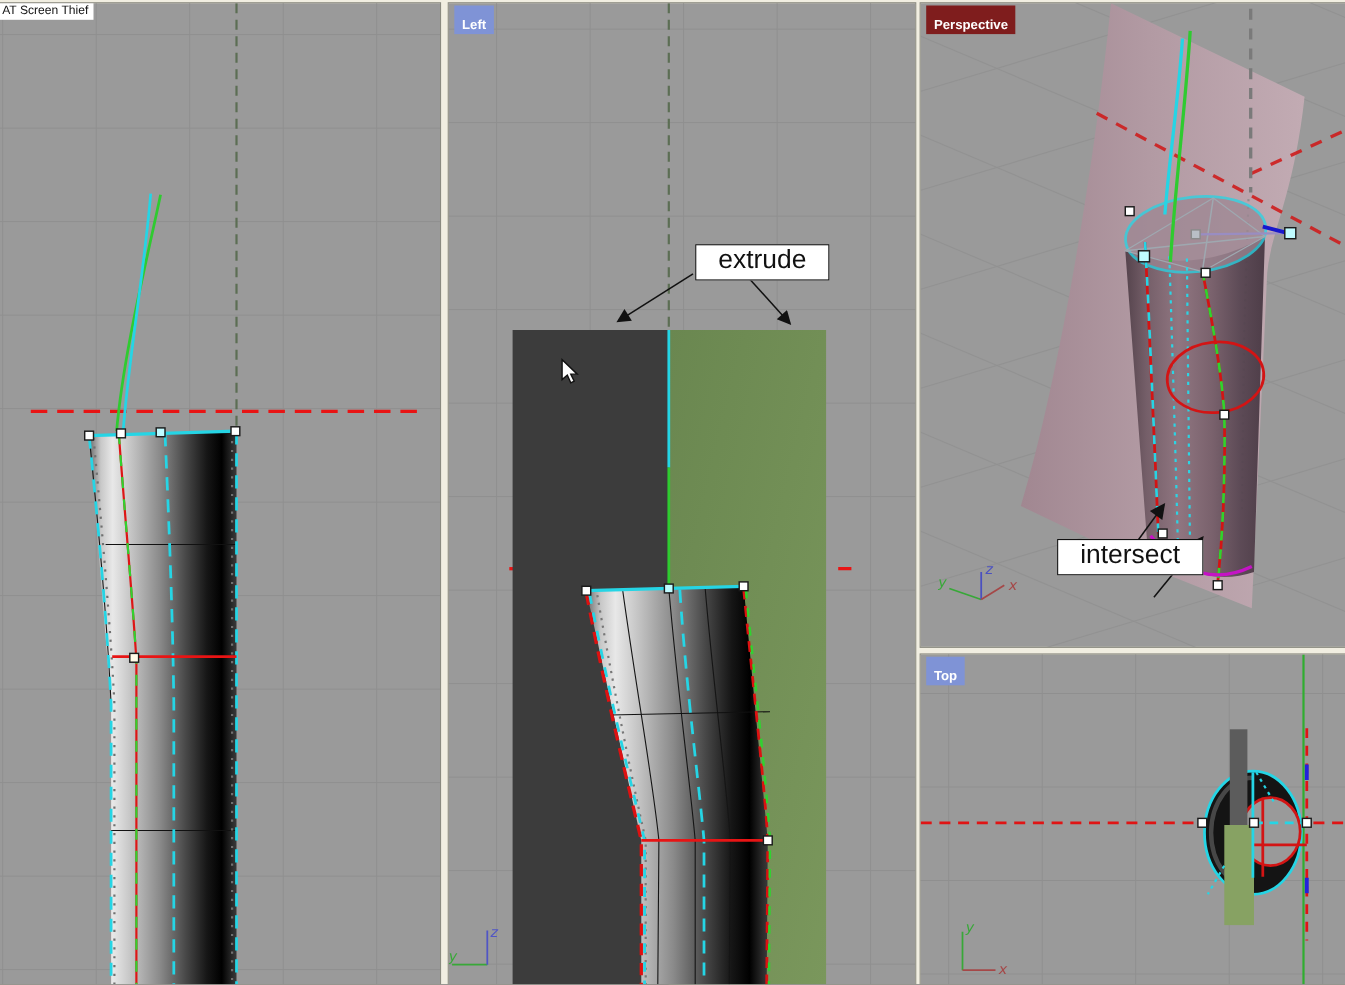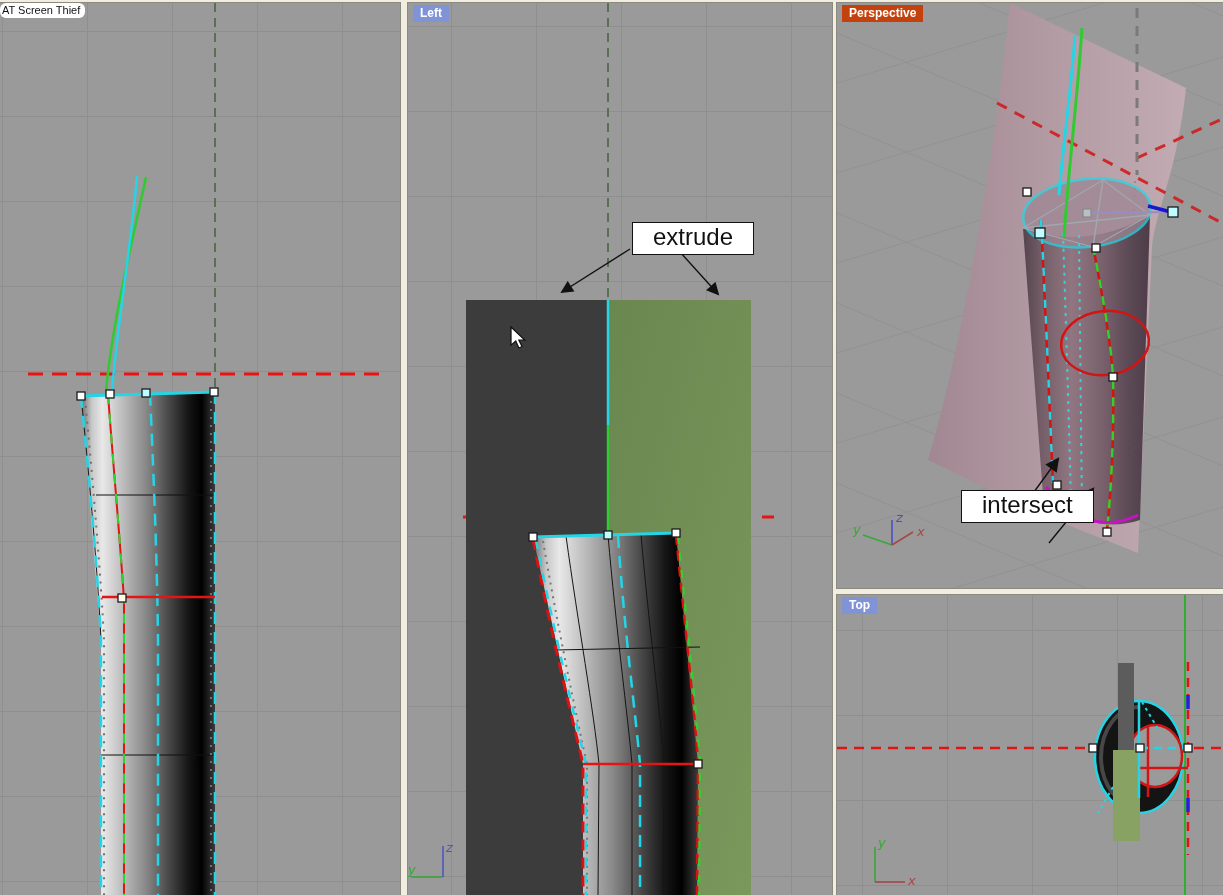--- a/index.html
+++ b/index.html
@@ -7,27 +7,27 @@
          font-family:"Liberation Sans",sans-serif;overflow:hidden;}
   .vp{position:absolute;background-color:#9a9a9a;
       background-image:linear-gradient(to right,#8f8f8f 1px,transparent 1px),
                        linear-gradient(to bottom,#8f8f8f 1px,transparent 1px);
       background-size:85px 85px;outline:1px solid #8a8a80;}
   #vp-front{left:0;top:3px;width:400px;height:892px;background-position:2px 28px;}
   #vp-left {left:408px;top:3px;width:424px;height:892px;background-position:43px 23px;}
   #vp-persp{left:837px;top:3px;width:386px;height:585px;background-image:none;}
   #vp-top  {left:837px;top:595px;width:386px;height:300px;background-position:25px 35px;}
   svg.canvas{position:absolute;left:0;top:0;}
-  .vp-label{position:absolute;top:2px;left:5px;padding:1px 7px 2px;font-size:12px;
+  .vp-label{position:absolute;top:2px;left:5px;padding:10px 7px 2px;font-size:12px;
             font-weight:bold;color:#fff;background:#7f93d6;z-index:5;cursor:default;}
-  .vp-label.active{background:#c2410c;}
+  .vp-label.active{background:#7f1d1d;}
   .anno{position:absolute;background:#fff;border:1px solid #111;color:#111;
         font-size:24px;line-height:1.1;padding:1px 20px 4px;z-index:4;}
   .watermark{position:absolute;top:0;left:0;background:#fff;color:#111;font-size:11px;
-             padding:1px 5px 2px 2px;white-space:nowrap;z-index:6;border-radius:6px;}
+             padding:1px 5px 2px 2px;white-space:nowrap;z-index:6;}
   text.axis{font-size:13px;font-style:italic;font-family:"DejaVu Sans",sans-serif;}
 </style>
 </head>
 <body>
 
 <div class="stage">
 
   <div class="vp" id="vp-front">
     <svg class="canvas" width="400" height="892" viewBox="0 0 400 892">
       <defs>

